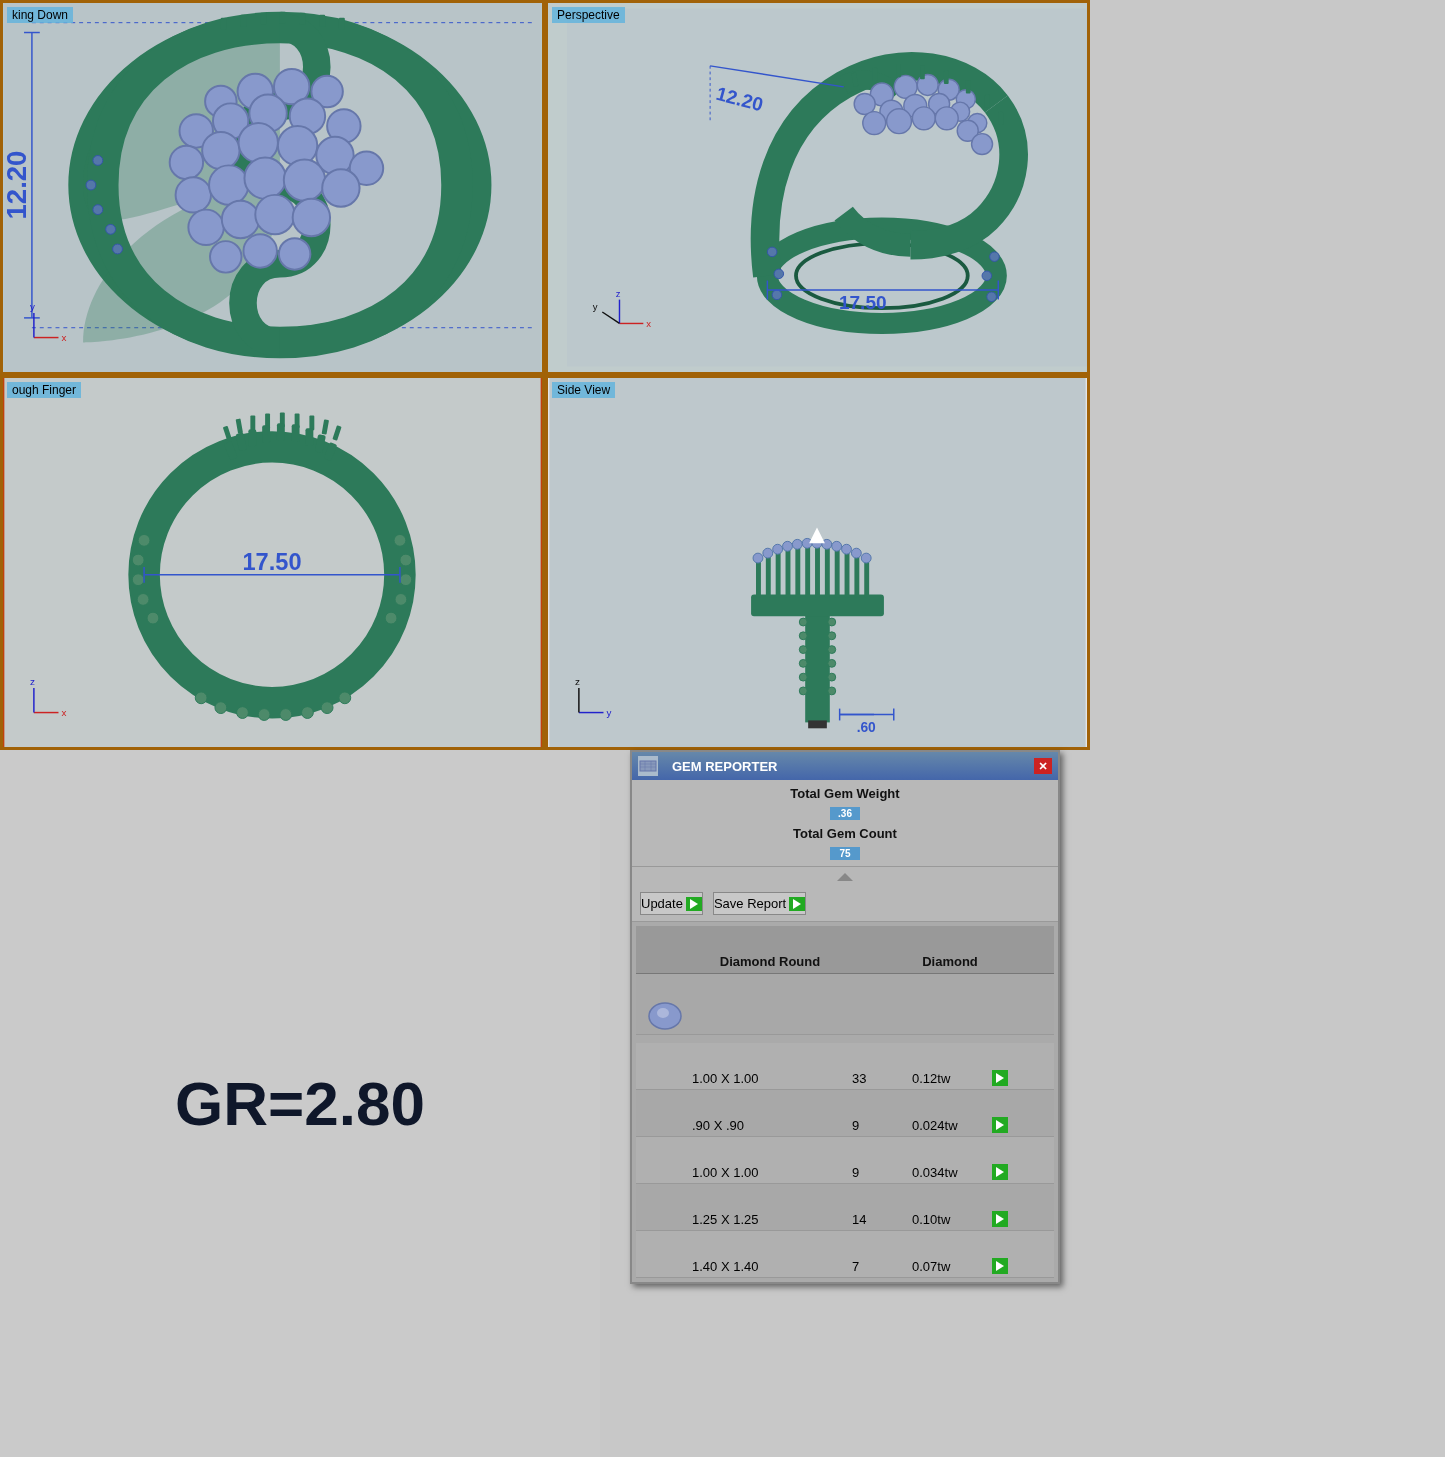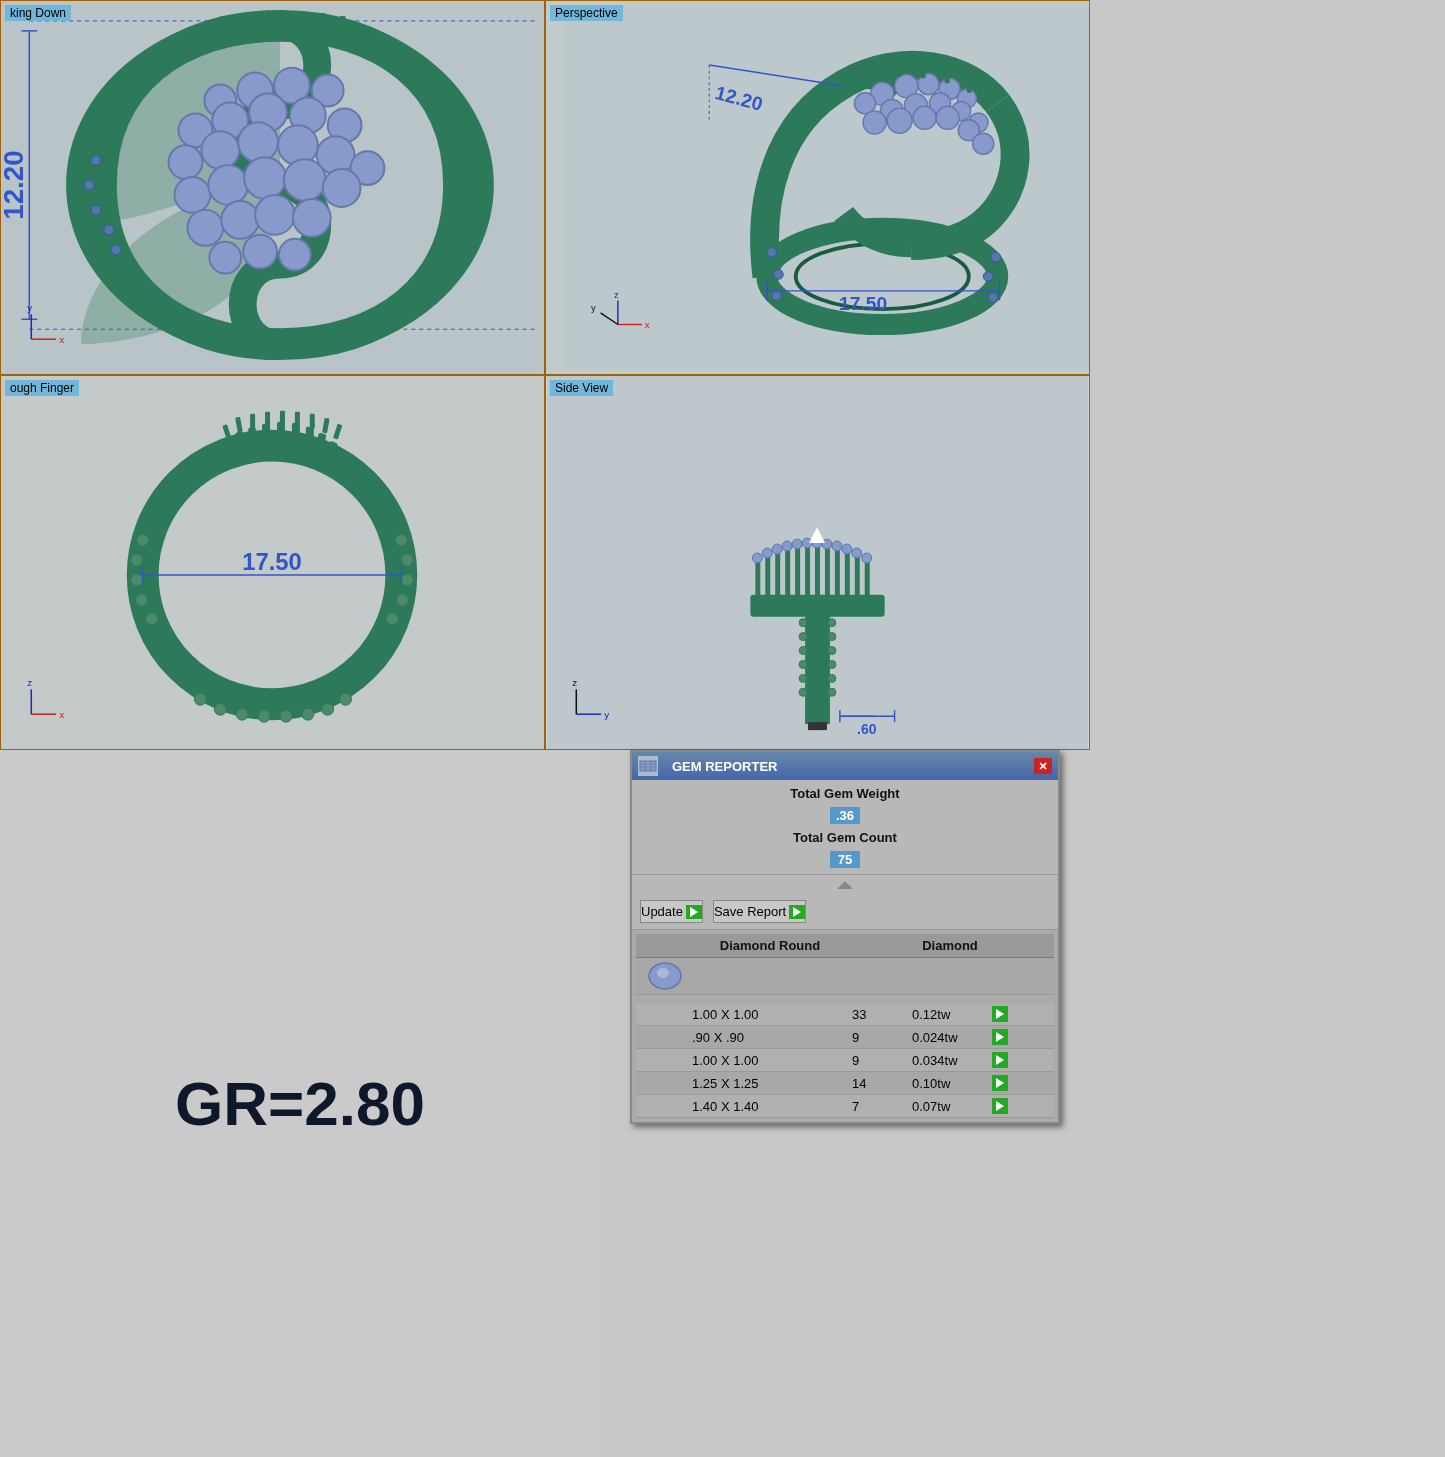--- a/index.html
+++ b/index.html
@@ -7,21 +7,21 @@
       width: 1445px;
       height: 1457px;
       background: #c8c8c8;
       font-family: Arial, sans-serif;
       overflow: hidden;
       position: relative;
     }
 
     .viewport {
       background: #d4d4d4;
-      border: 1px solid #a16207;
+      border: 3px solid #a16207;
       position: relative;
       overflow: hidden;
     }
 
     .viewport-label {
       position: absolute;
       top: 4px; left: 4px;
       background: rgba(100,180,220,0.85);
       color: #000;
       font-size: 12px;
@@ -35,21 +35,21 @@
     }
 
     
     .vp-topright {
       background: #c0cccc;
       padding-left: 19px;
     }
 
     
     .vp-botleft {
-      background: #7dd3fc;
+      background: #c2410c;
     }
 
     
     .vp-botright {
       background: #e5e5e5;
     }
 
     
     .ring-svg {
       width: 100%;
@@ -133,21 +133,21 @@
     .gem-info-label {
       font-weight: bold;
       font-size: 13px;
       color: #111;
     }
 
     .gem-info-value {
       background: #5599cc;
       color: white;
       padding: 1px 6px;
-      font-size: 13px;
+      font-size: 10px;
       font-weight: bold;
       min-width: 30px;
       text-align: center;
     }
 
     .gem-buttons-bar {
       background: #b8b8b8;
       padding: 6px 8px;
       display: flex;
       align-items: center;
@@ -209,20 +209,21 @@
       align-items: center;
       font-size: 13px;
     }
 
     .gem-table-row:nth-child(even) {
       background: #a8a8a8;
     }
 
     .gem-cell {
       padding: 1px 2px;
+      margin-top: 24px;
     }
 
     .gem-cell-icon {
       display: flex;
       align-items: center;
       justify-content: center;
     }
 
     .gem-arrow-btn {
       width: 16px;

